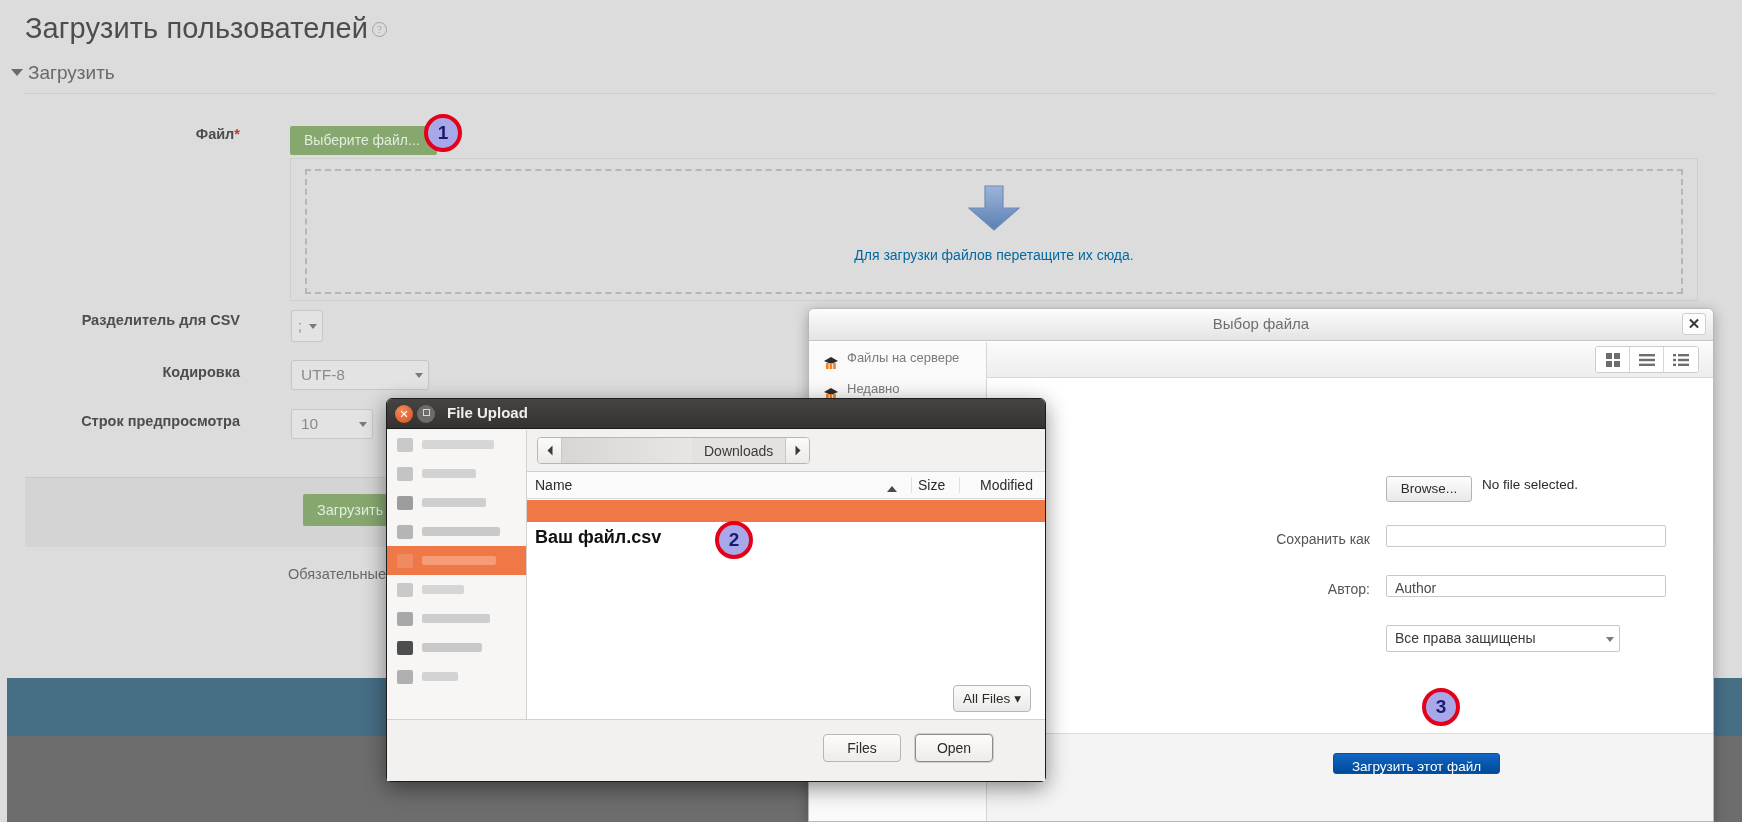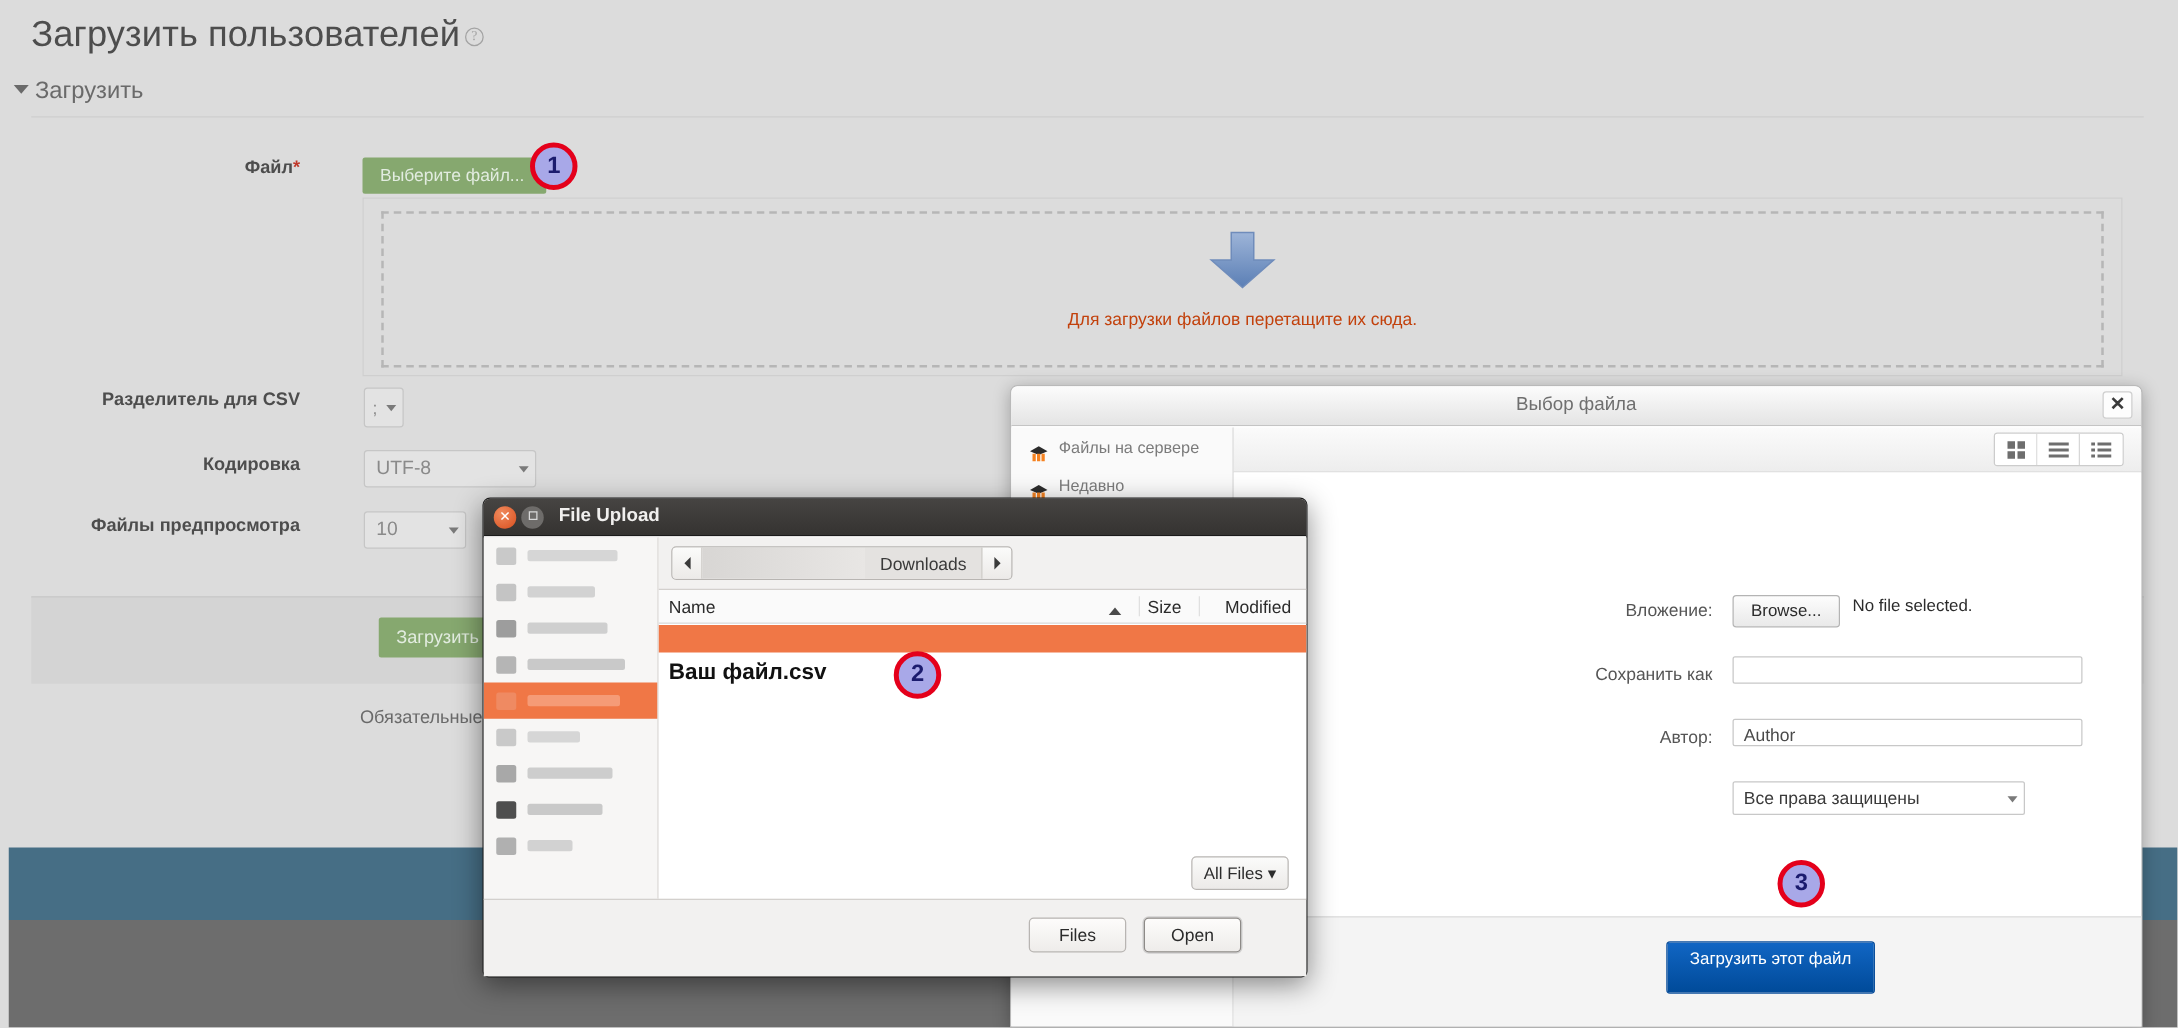--- a/index.html
+++ b/index.html
@@ -51,21 +51,21 @@
     position: absolute; left: 290px; top: 158px; width: 1408px; height: 143px;
     background: #dcdcdc; border: 1px solid #cfcfcf;
   }
   .dropzone-inner {
     position: absolute; left: 14px; top: 10px; right: 14px; bottom: 6px;
     border: 2px dashed #b6b6b6;
   }
   .arrow-wrap { position: absolute; left: 50%; top: 25px; transform: translateX(-50%); }
   .drop-text {
     position: absolute; left: 0; right: 0; top: 88px; text-align: center;
-    font-size: 14px; color: #c2410c;
+    font-size: 14px; color: #0369a1;
   }
 
   .sel-sm {
     position: absolute; left: 291px; top: 310px; width: 32px; height: 32px;
     background: #e3e3e3; border: 1px solid #c6c6c6; border-radius: 3px;
     font-size: 14px; color: #8a8a8a; padding-left: 6px; line-height: 30px;
   }
   .sel-md {
     position: absolute; left: 291px; top: 360px; width: 138px; height: 30px;
     background: #e3e3e3; border: 1px solid #c6c6c6; border-radius: 3px;
@@ -180,21 +180,21 @@
   .fp-select {
     position: absolute; left: 399px; top: 0; width: 234px; height: 27px;
     border: 1px solid #c8c8c8; background: #fff; border-radius: 2px;
     font-size: 14px; color: #3a3a3a; padding-left: 8px; line-height: 25px;
   }
   .fp-footer {
     position: absolute; left: 178px; right: 0; bottom: 0; height: 88px;
     background: #f4f4f4; border-top: 1px solid #dcdcdc;
   }
   .btn-upload {
-    position: absolute; left: 346px; top: 19px; width: 167px; height: 42px;
+    position: absolute; left: 346px; top: 19px; width: 167px; height: 21px;
     background: linear-gradient(#1166c4,#004a99);
     border: 1px solid #0b4f9c; border-radius: 3px;
     color: #fff; font-size: 13.5px; line-height: 25px; text-align: center; cursor: pointer;
   }
 
   
   .gtk {
     position: absolute; left: 386px; top: 398px; width: 660px; height: 384px;
     background: #f2f1f0; border: 1px solid #1d1d1d; border-radius: 6px 6px 5px 5px;
     box-shadow: 0 6px 22px rgba(0,0,0,.45);
@@ -336,21 +336,21 @@
     <span>;</span>
     <span class="sel-arrow"></span>
   </div>
 
   <div class="form-label" style="left:60px; top:364px; width:180px;">Кодировка</div>
   <div class="sel-md">
     <span>UTF-8</span>
     <span class="sel-arrow"></span>
   </div>
 
-  <div class="form-label" style="left:40px; top:413px; width:200px;">Файлы предпросмотра</div>
+  <div class="form-label" style="left:40px; top:413px; width:200px;">Строк предпросмотра</div>
   <div class="sel-sm2">
     <span>10</span>
     <span class="sel-arrow"></span>
   </div>
 
   <div class="submit-band">
     <div class="btn-submit">Загрузить по</div>
   </div>
   <div class="required-note">Обязательные</div>
 
@@ -414,21 +414,20 @@
             <rect x="6" y="6.8" width="11" height="2.4" fill="#6e6e6e"></rect>
             <rect x="1" y="11.6" width="3" height="2.4" fill="#6e6e6e"></rect>
             <rect x="6" y="11.6" width="11" height="2.4" fill="#6e6e6e"></rect>
           </svg>
         </div>
       </div>
     </div>
 
     <div class="fp-body">
       <div class="fp-frow" style="top:96px;">
-        <div class="fp-flabel">Вложение:</div>
         <div class="fp-browse">Browse...</div>
         <div class="fp-nofile">No file selected.</div>
       </div>
 
       <div class="fp-frow" style="top:147px;">
         <div class="fp-flabel">Сохранить как</div>
         <div class="fp-input"></div>
       </div>
 
       <div class="fp-frow" style="top:197px;">

